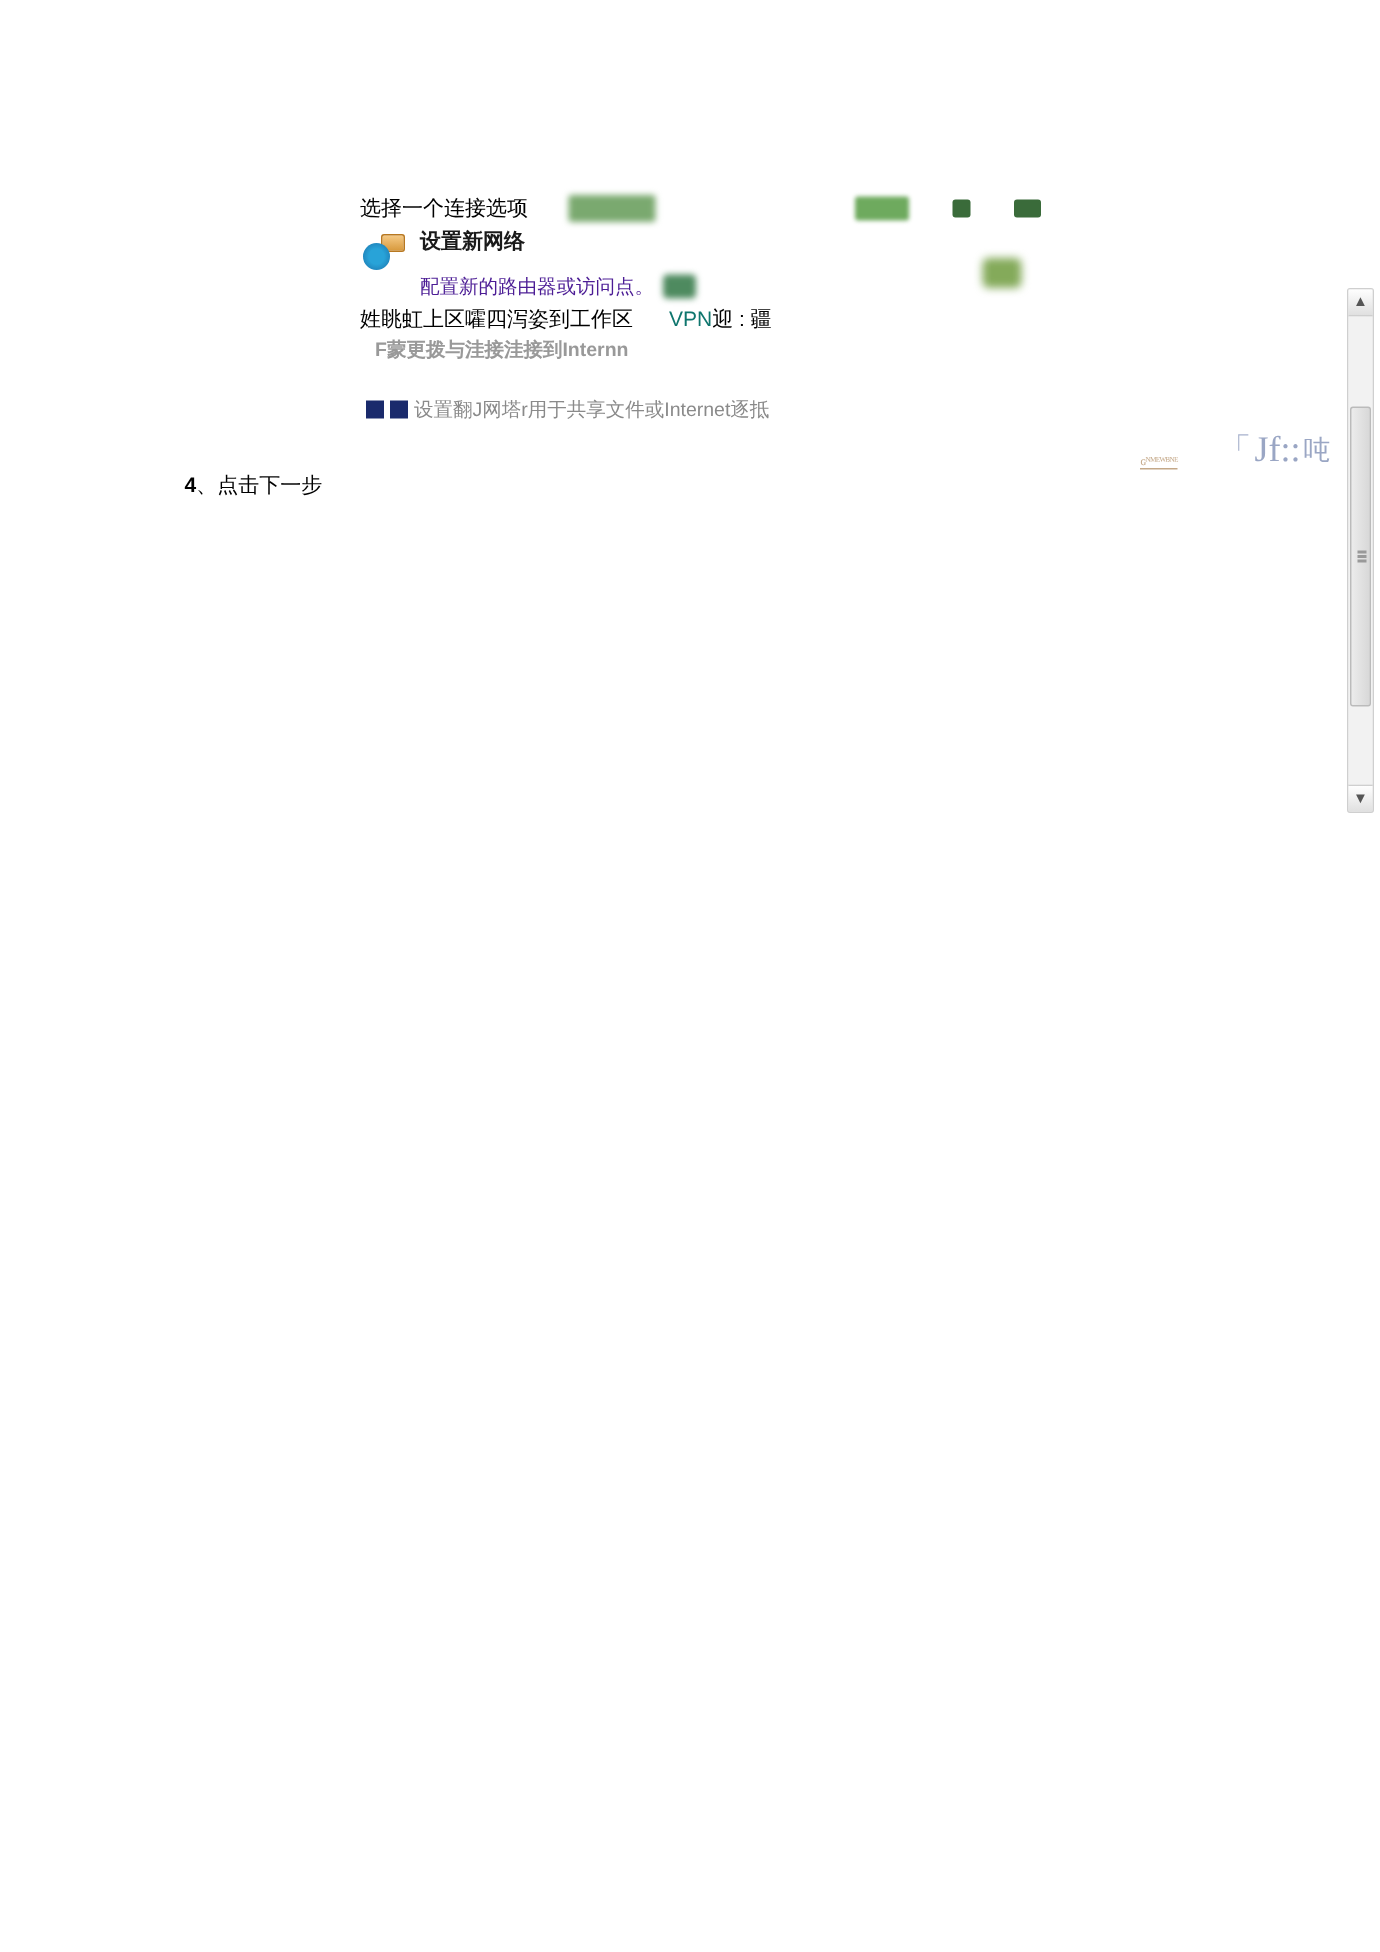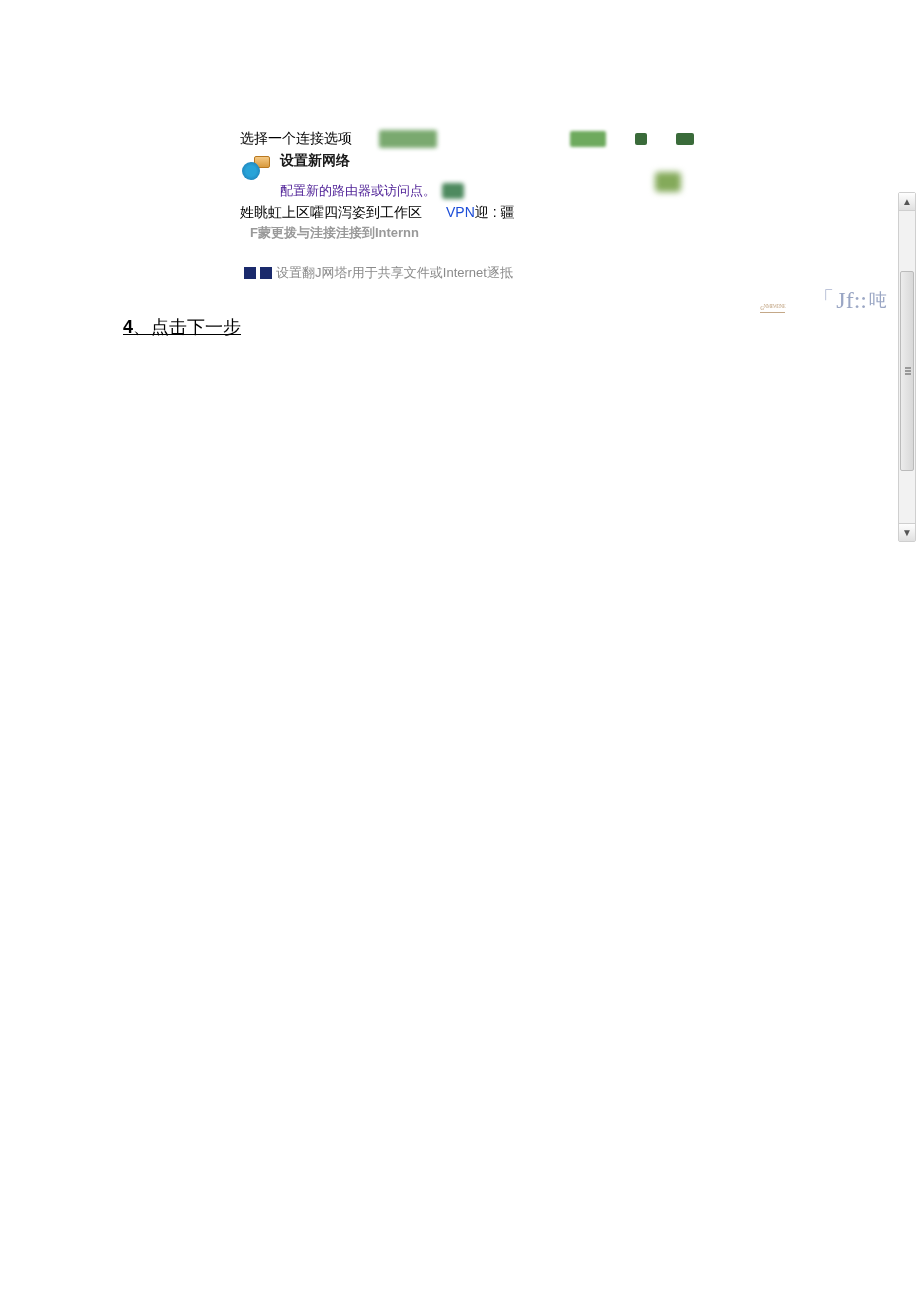--- a/index.html
+++ b/index.html
@@ -60,41 +60,40 @@
     .option-texts { display: flex; flex-direction: column; }
     .opt-title { font-size: 14px; font-weight: bold; color: #1a1a1a; }
     .opt-sub {
       display: flex; align-items: center; gap: 4px;
       font-size: 13px; color: #4c1d95; filter: blur(0.4px); margin-top: 12px;
     }
     .blur-green3 { width: 22px; height: 16px; background: #4e8a5f; filter: blur(2px); margin-left: 2px; border-radius: 3px; }
     .row3 {
       font-size: 14px; color: #000; margin-top: 4px; margin-bottom: 2px;
     }
-    .row3 .vpn { color: #1d4ed8; padding-left: 24px; }
+    .row3 .vpn { color: #0f766e; padding-left: 24px; }
     .row4 {
       font-size: 13px; color: #999; margin-left: 10px; margin-bottom: 22px;
       filter: blur(0.3px);
       font-weight: bold;
     }
     .row5 { font-size: 14px; color: #000; margin-left: 30px; margin-bottom: 2px; }
     .row5 .dash { color: #b58a3a; }
     .row6 {
       display: flex; align-items: center; gap: 4px;
       margin-left: 4px;
       font-size: 13px; color: #8a8a8a; filter: blur(0.3px);
     }
     .darkblue-sq { width: 12px; height: 12px; background: #1a2a6c; display: inline-block; }
     .step-text {
       position: absolute;
       left: 123px;
       top: 315px;
-      font-size: 18px;
+      font-size: 14px;
       color: #000;
-      text-decoration: underline;
     }
     .step-num { font-weight: bold; }
     .right-label {
       position: absolute;
       right: 33px;
       top: 285px;
       font-family: "Times New Roman", serif;
       font-size: 24px;
       color: #9aa6c4;
       display: flex;

